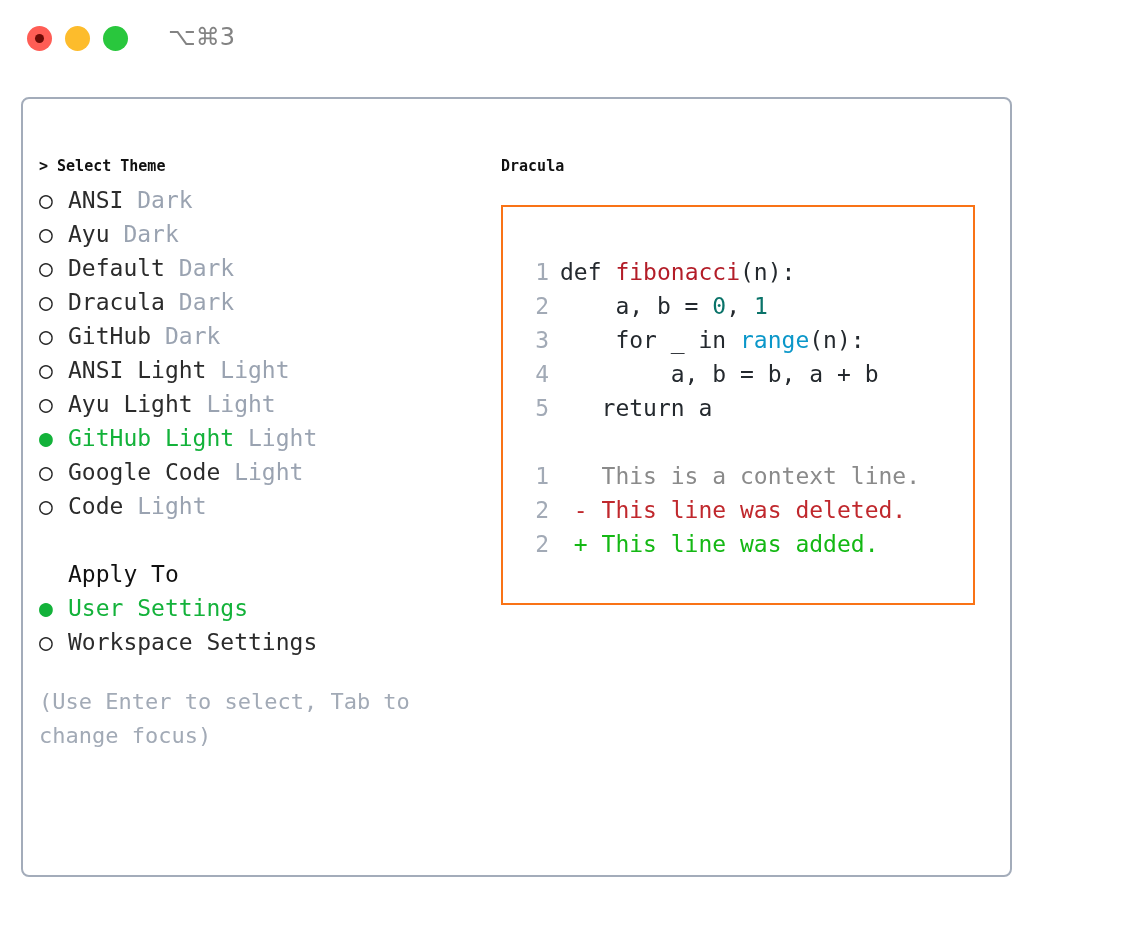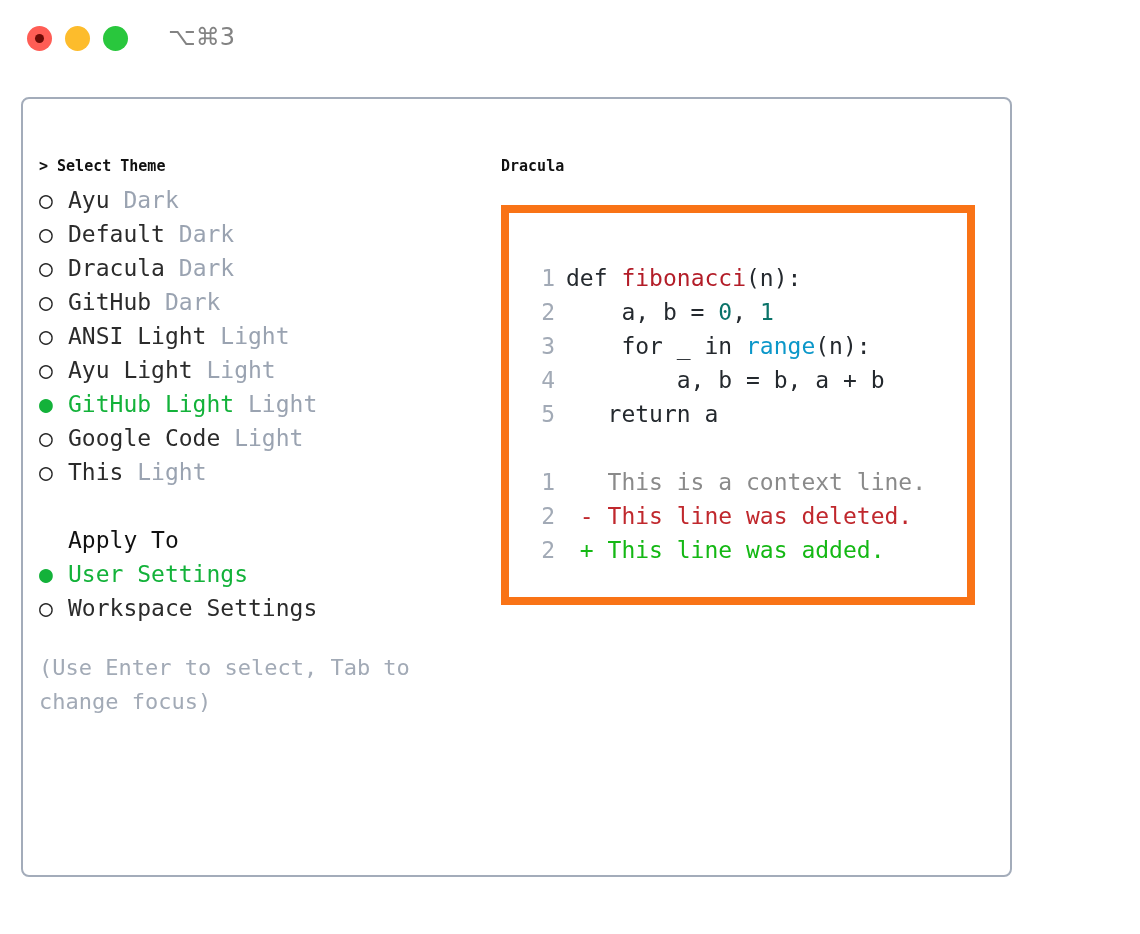--- a/index.html
+++ b/index.html
@@ -137,21 +137,21 @@
     color: #a2aab6;
     width: 410px;
   }
 
   
   .preview-box {
     position: relative;
     margin-top: 22px;
     width: 474px;
     height: 400px;
-    border: 8px solid #f97316;
+    border: 2px solid #f97316;
     background: #ffffff;
     box-sizing: border-box;
   }
   .code {
     position: absolute;
     left: 18px; top: 48px;
     font-size: 23px;
     line-height: 34px;
     white-space: pre;
   }
@@ -184,29 +184,30 @@
     <div class="shortcut">⌥⌘3</div>
   </div>
 
   <div class="panel">
 
     <div class="left-col">
 
       <div class="section-header"><span class="caret">&gt; </span><span>Select Theme</span></div>
 
       <div id="theme-list">
+          <div class="opt"><span class="bullet">○</span><span class="label">ANSI</span><span class="tag"> Dark</span></div>
           <div class="opt"><span class="bullet">○</span><span class="label">Ayu</span><span class="tag"> Dark</span></div>
           <div class="opt"><span class="bullet">○</span><span class="label">Default</span><span class="tag"> Dark</span></div>
           <div class="opt"><span class="bullet">○</span><span class="label">Dracula</span><span class="tag"> Dark</span></div>
           <div class="opt"><span class="bullet">○</span><span class="label">GitHub</span><span class="tag"> Dark</span></div>
           <div class="opt"><span class="bullet">○</span><span class="label">ANSI Light</span><span class="tag"> Light</span></div>
           <div class="opt"><span class="bullet">○</span><span class="label">Ayu Light</span><span class="tag"> Light</span></div>
           <div class="opt selected"><span class="bullet">●</span><span class="label">GitHub Light</span><span class="tag"> Light</span></div>
           <div class="opt"><span class="bullet">○</span><span class="label">Google Code</span><span class="tag"> Light</span></div>
-          <div class="opt"><span class="bullet">○</span><span class="label">This</span><span class="tag"> Light</span></div>
+          <div class="opt"><span class="bullet">○</span><span class="label">Code</span><span class="tag"> Light</span></div>
         </div>
 
       <div class="spacer"></div>
 
       <div class="subsection-header">Apply To</div>
 
       <div id="apply-list">
           <div class="opt selected"><span class="bullet">●</span><span class="label">User Settings</span></div>
           <div class="opt"><span class="bullet">○</span><span class="label">Workspace Settings</span></div>
         </div>

